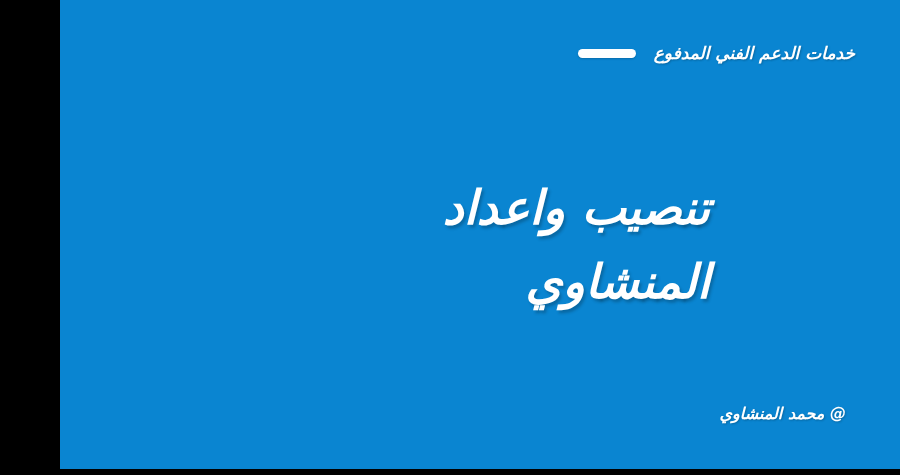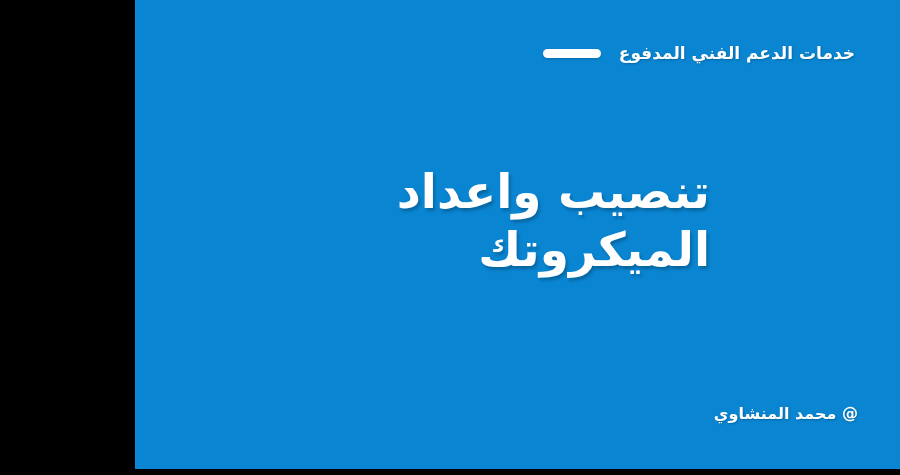--- a/index.html
+++ b/index.html
@@ -3,26 +3,27 @@
 <meta charset="utf-8">
 <style>
   html, body {
     margin: 0;
     padding: 0;
     background: #000;
   }
 
   .slide {
     position: relative;
-    width: 765px;
+    width: 840px;
     height: 475px;
     overflow: hidden;
     background: #0A85D1;
     font-family: "DejaVu Sans", "Liberation Sans", sans-serif;
     direction: rtl;
+    font-style: italic;
   }
 
   
   .header-row {
     position: absolute;
     top: 43px;
     right: 45px;
     display: flex;
     flex-direction: row;
     align-items: center;
@@ -57,38 +58,39 @@
   }
 
   .title-line {
     color: #ffffff;
     font-size: 47px;
     font-weight: 700;
     line-height: 1.23;
     letter-spacing: 0px;
     white-space: nowrap;
     text-shadow: 2px 3px 3px rgba(0, 0, 0, 0.22);
+    margin-top: 16px;
   }
 
   
   .footer-left {
     position: absolute;
     bottom: 52px;
     left: 45px;
     color: #ffffff;
     font-size: 16px;
     font-weight: 700;
     white-space: nowrap;
     text-shadow: 1px 1px 2px rgba(0, 0, 0, 0.22);
   }
 
   .footer-right {
     position: absolute;
     bottom: 52px;
-    right: 42px;
+    right: 54px;
     color: #ffffff;
     font-size: 16px;
     font-weight: 700;
     white-space: nowrap;
     text-shadow: 1px 1px 2px rgba(0, 0, 0, 0.22);
   }
 
   
   .bottom-strip {
     position: absolute;
@@ -104,21 +106,21 @@
 
 <div class="slide">
 
   <div class="header-row">
     <span class="header-label">خدمات الدعم الفني المدفوع</span>
     <span class="header-pill"></span>
   </div>
 
   <div class="title-block">
     <div class="title-line">تنصيب واعداد</div>
-    <div class="title-line">الميكروتك</div>
+    <div class="title-line">المنشاوي</div>
   </div>
 
 
   <div class="footer-right">@ محمد المنشاوي</div>
 
   <div class="bottom-strip"></div>
 
 </div>
 
 </body></html>

